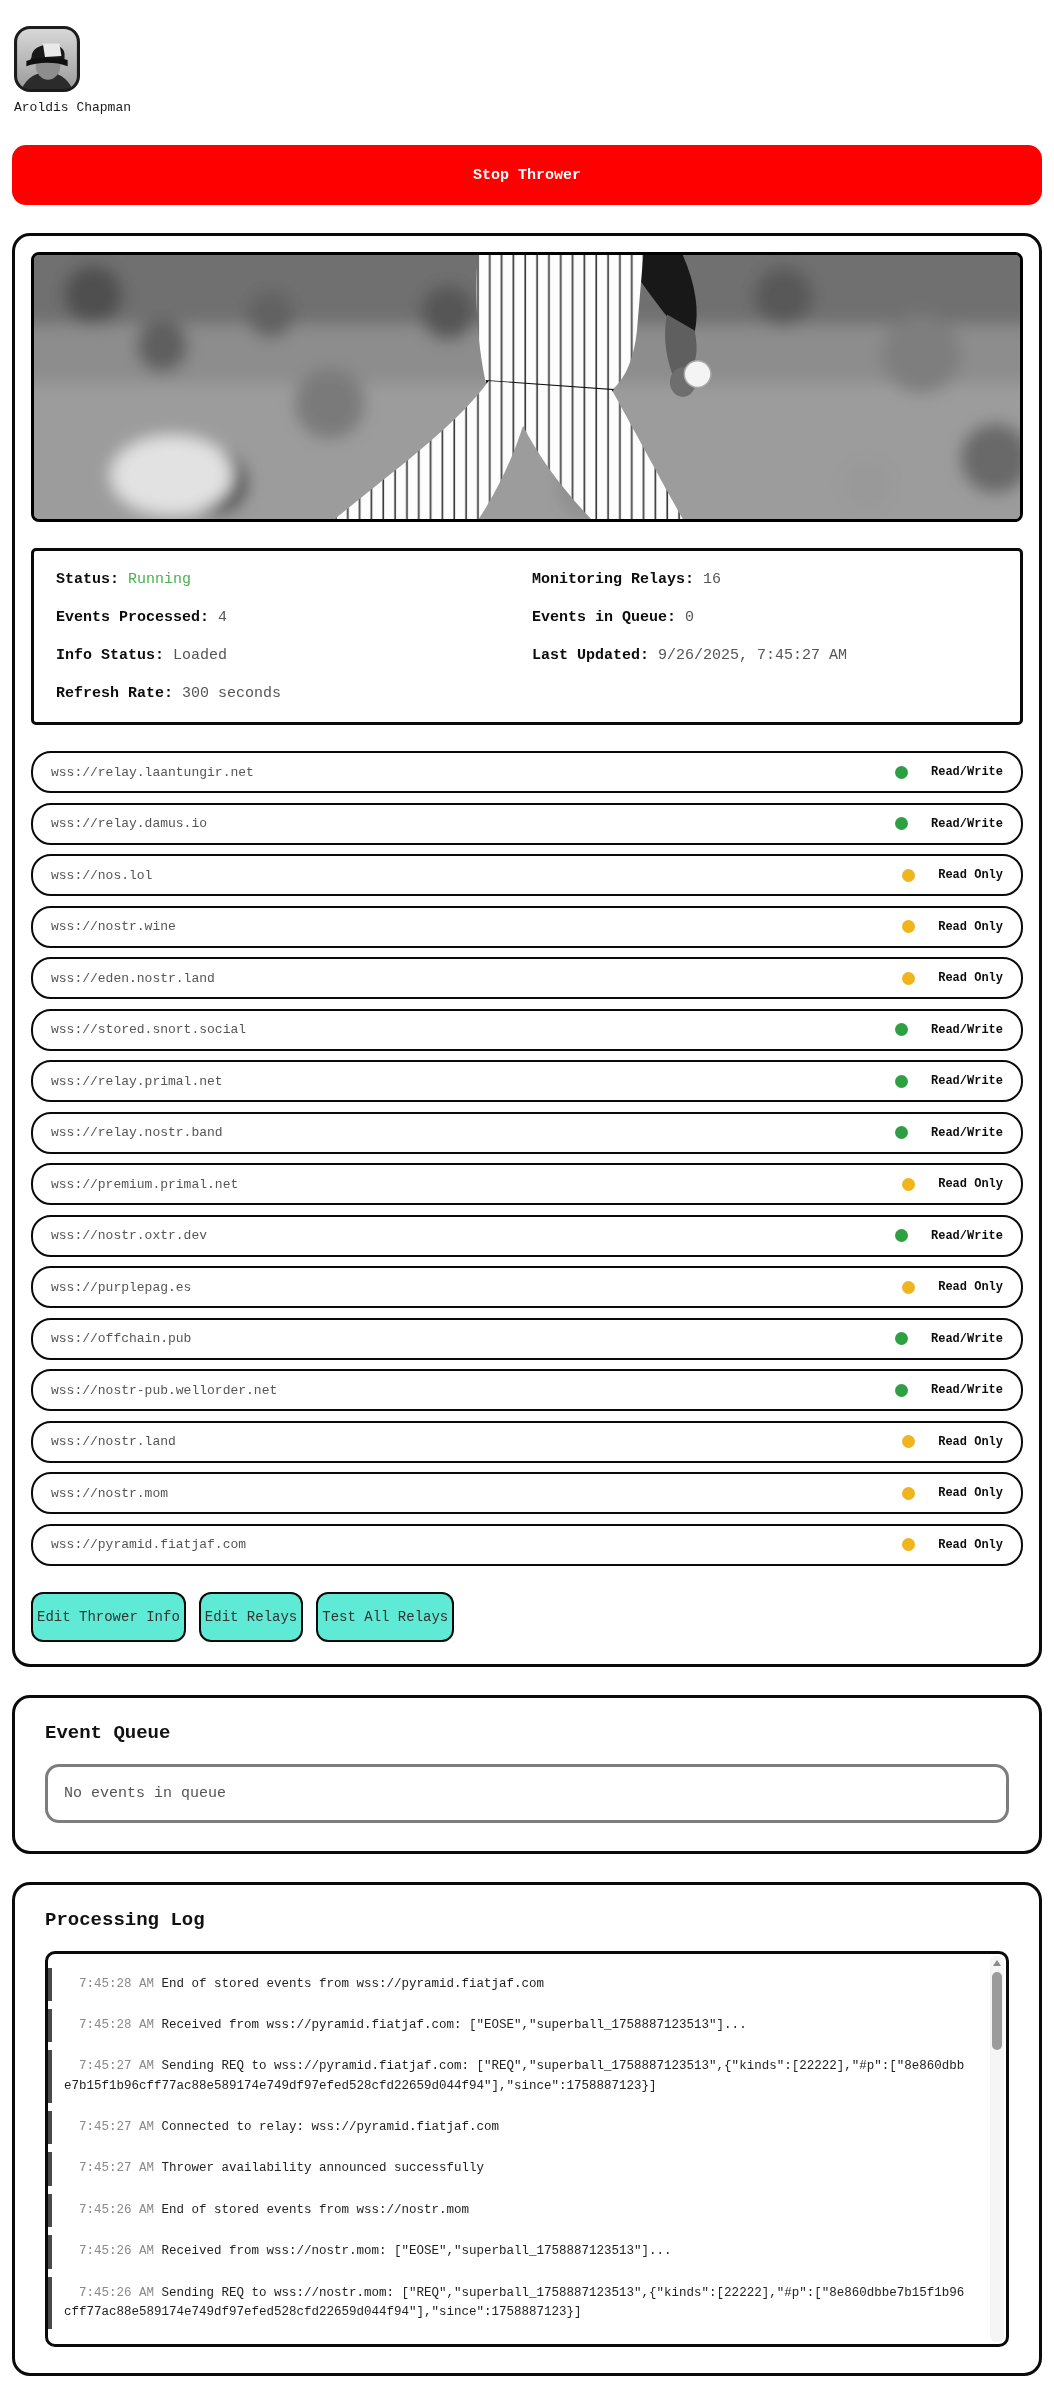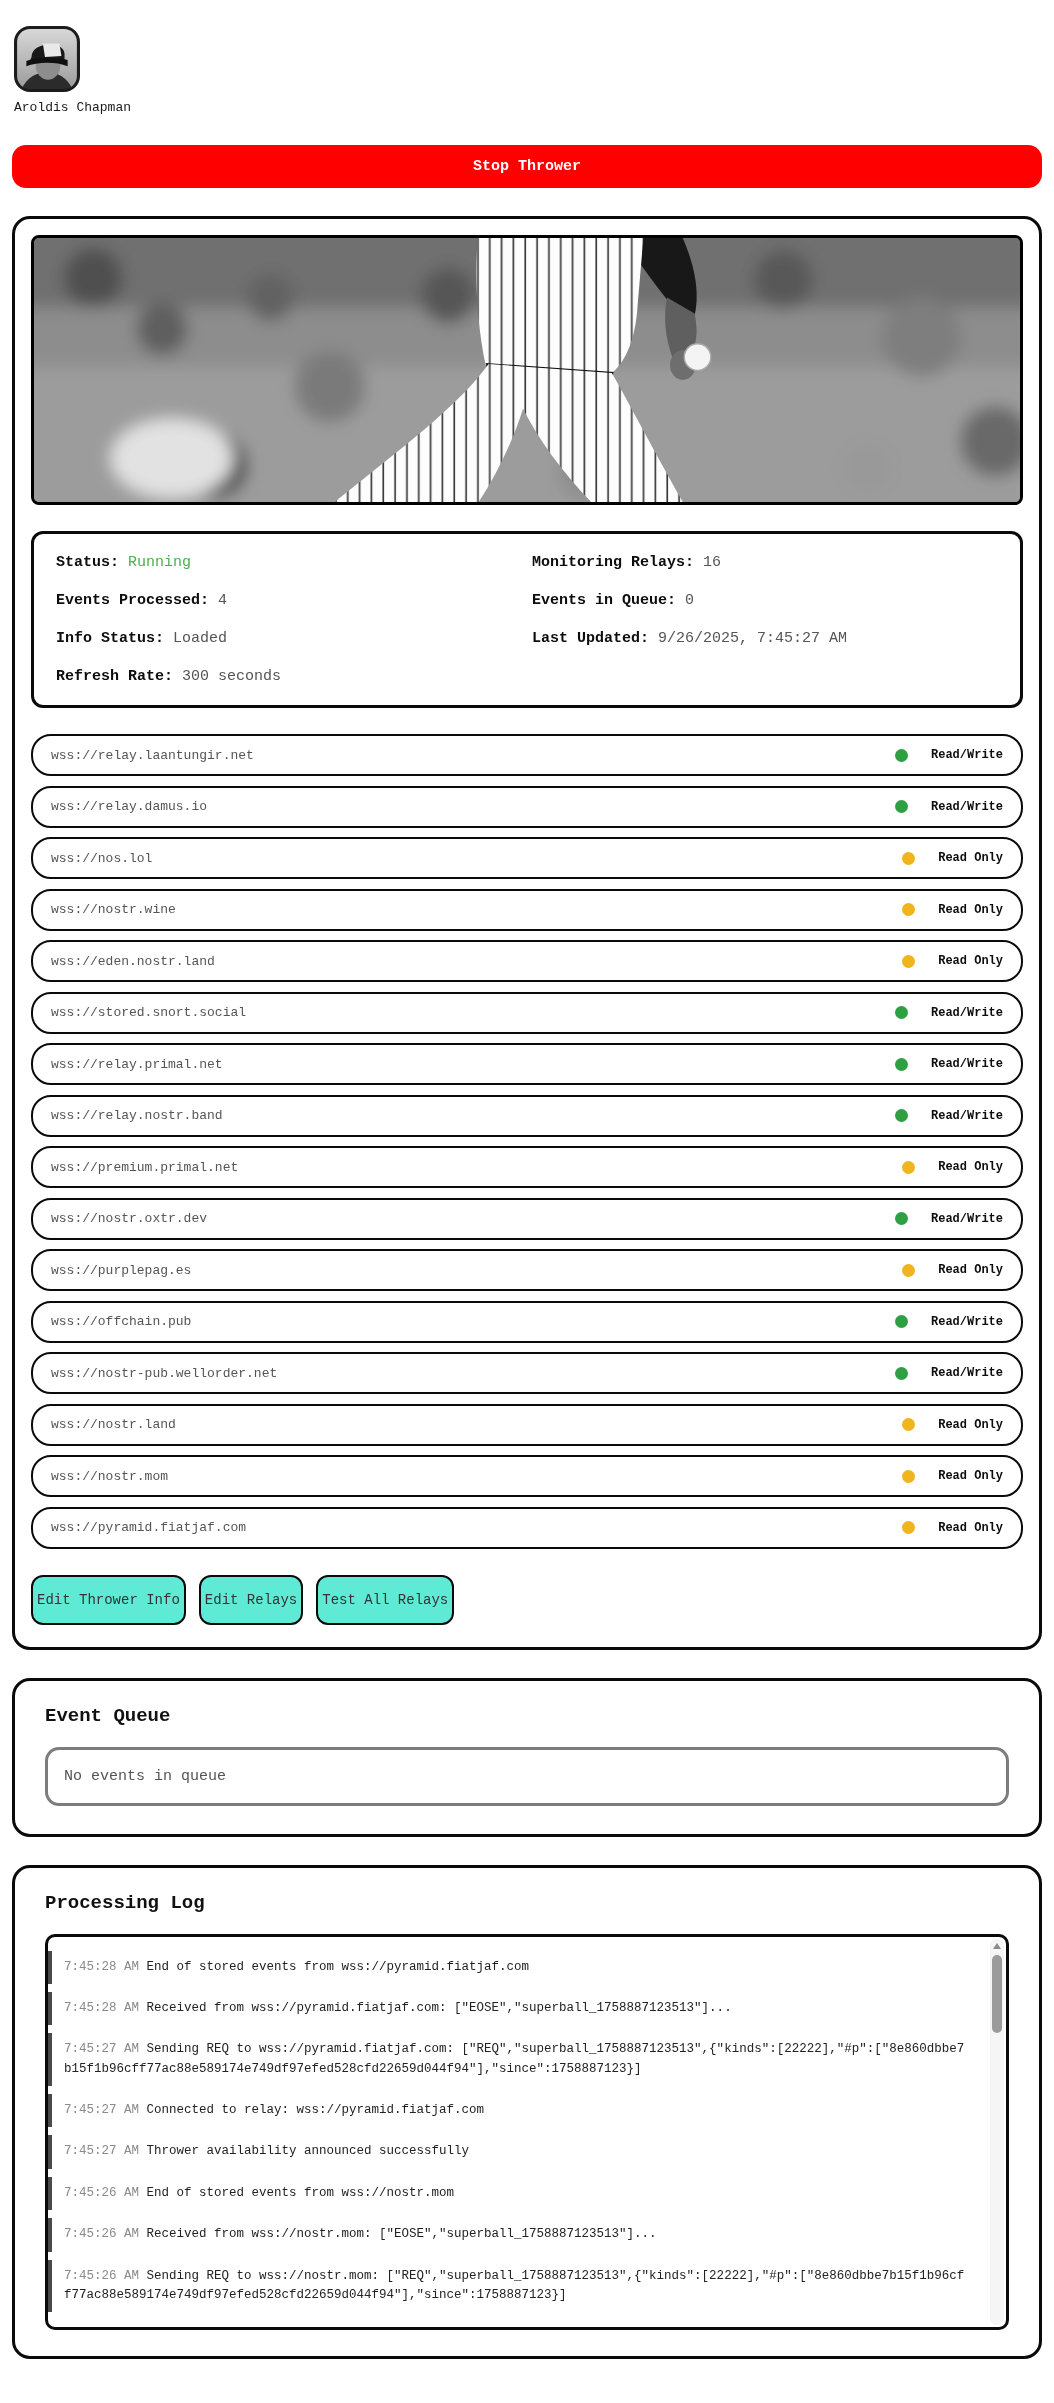--- a/index.html
+++ b/index.html
@@ -6,30 +6,30 @@
   body { width:1054px; font-family:"Liberation Mono", monospace; color:#111; }
   .page { padding:26px 12px 46px; }
 
   .app-title { text-align:center; font-size:31px; font-weight:700; letter-spacing:1px; margin:8px 0 40px; }
 
   .profile { margin:0 2px 30px; }
   .avatar { width:66px; height:66px; display:block; }
   .profile-name { font-size:13px; margin-top:8px; color:#1a1a1a; }
   .profile-pubkey { font-size:13px; margin-top:4px; color:#b3b3b3; }
 
-  .stop-btn { display:block; width:100%; height:43px; background:#ff0000; color:#fff;
+  .stop-btn { display:block; width:100%; height:60px; background:#ff0000; color:#fff;
     border:none; border-radius:14px; font-family:"Liberation Mono", monospace;
     font-size:15px; font-weight:700; cursor:pointer; margin-bottom:28px; }
 
   .panel { border:3px solid #0a0a0a; border-radius:18px; padding:16px; margin-bottom:28px; background:#fff; }
 
   .photo-wrap { border:3px solid #000; border-radius:8px; overflow:hidden; height:264px; margin-bottom:26px; background:#9a9a9a; }
   .photo-wrap svg { display:block; width:100%; height:100%; }
 
-  .status-box { border:3px solid #0a0a0a; border-radius:12px; padding:20px 22px; margin-bottom:26px;
+  .status-box { border:3px solid #0a0a0a; border-radius:5px; padding:20px 22px; margin-bottom:26px;
     display:grid; grid-template-columns:1fr 1fr; row-gap:21px; column-gap:10px; font-size:15px; }
   .status-label { font-weight:700; color:#0d0d0d; }
   .status-value { color:#555; }
   .status-value[data-state="running"] { color:#4caf50; }
 
   .relay-list { margin-bottom:8px; }
   .relay-row { display:flex; align-items:center; justify-content:space-between;
     border:2.5px solid #0a0a0a; border-radius:20px; height:38px; padding:0 18px; margin-bottom:9.5px; background:#fff; }
   .relay-url { font-size:13px; color:#555; }
   .relay-badge { display:flex; align-items:center; gap:23px; }
@@ -42,21 +42,21 @@
     font-family:"Liberation Mono", monospace; font-size:14px; color:#333; cursor:pointer; }
 
   .section-title { font-size:19px; font-weight:700; margin:8px 0 20px; padding-left:14px; }
 
   .queue-box { border:3px solid #7d7d7d; border-radius:14px; margin:0 14px 12px; padding:18px 16px;
     font-size:15px; color:#555; }
 
   .log-box { border:3px solid #0a0a0a; border-radius:10px; margin:0 14px 10px; height:378px;
     overflow:hidden; position:relative; padding:6px 26px 6px 0; }
   .log-entry { border-left:4px solid #4a4a4a; padding:7px 12px; margin:8px 0; font-size:12.5px; line-height:1.55; }
-  .log-time { color:#8a8a8a; }
+  .log-time { color:#8a8a8a;margin-left:15px; }
   .log-msg { color:#222; word-break:break-all; }
 
   .scrollbar { position:absolute; top:2px; right:2px; bottom:2px; width:14px; background:#f5f5f5; border-radius:6px; }
   .sb-arrow-up { position:absolute; top:4px; left:3px; width:0; height:0;
     border-left:4px solid transparent; border-right:4px solid transparent; border-bottom:6px solid #8a8a8a; }
   .sb-thumb { position:absolute; top:16px; left:2px; right:2px; height:78px; background:#9b9b9b; border-radius:6px; }
 </style>
 </head>
 <body>
 

